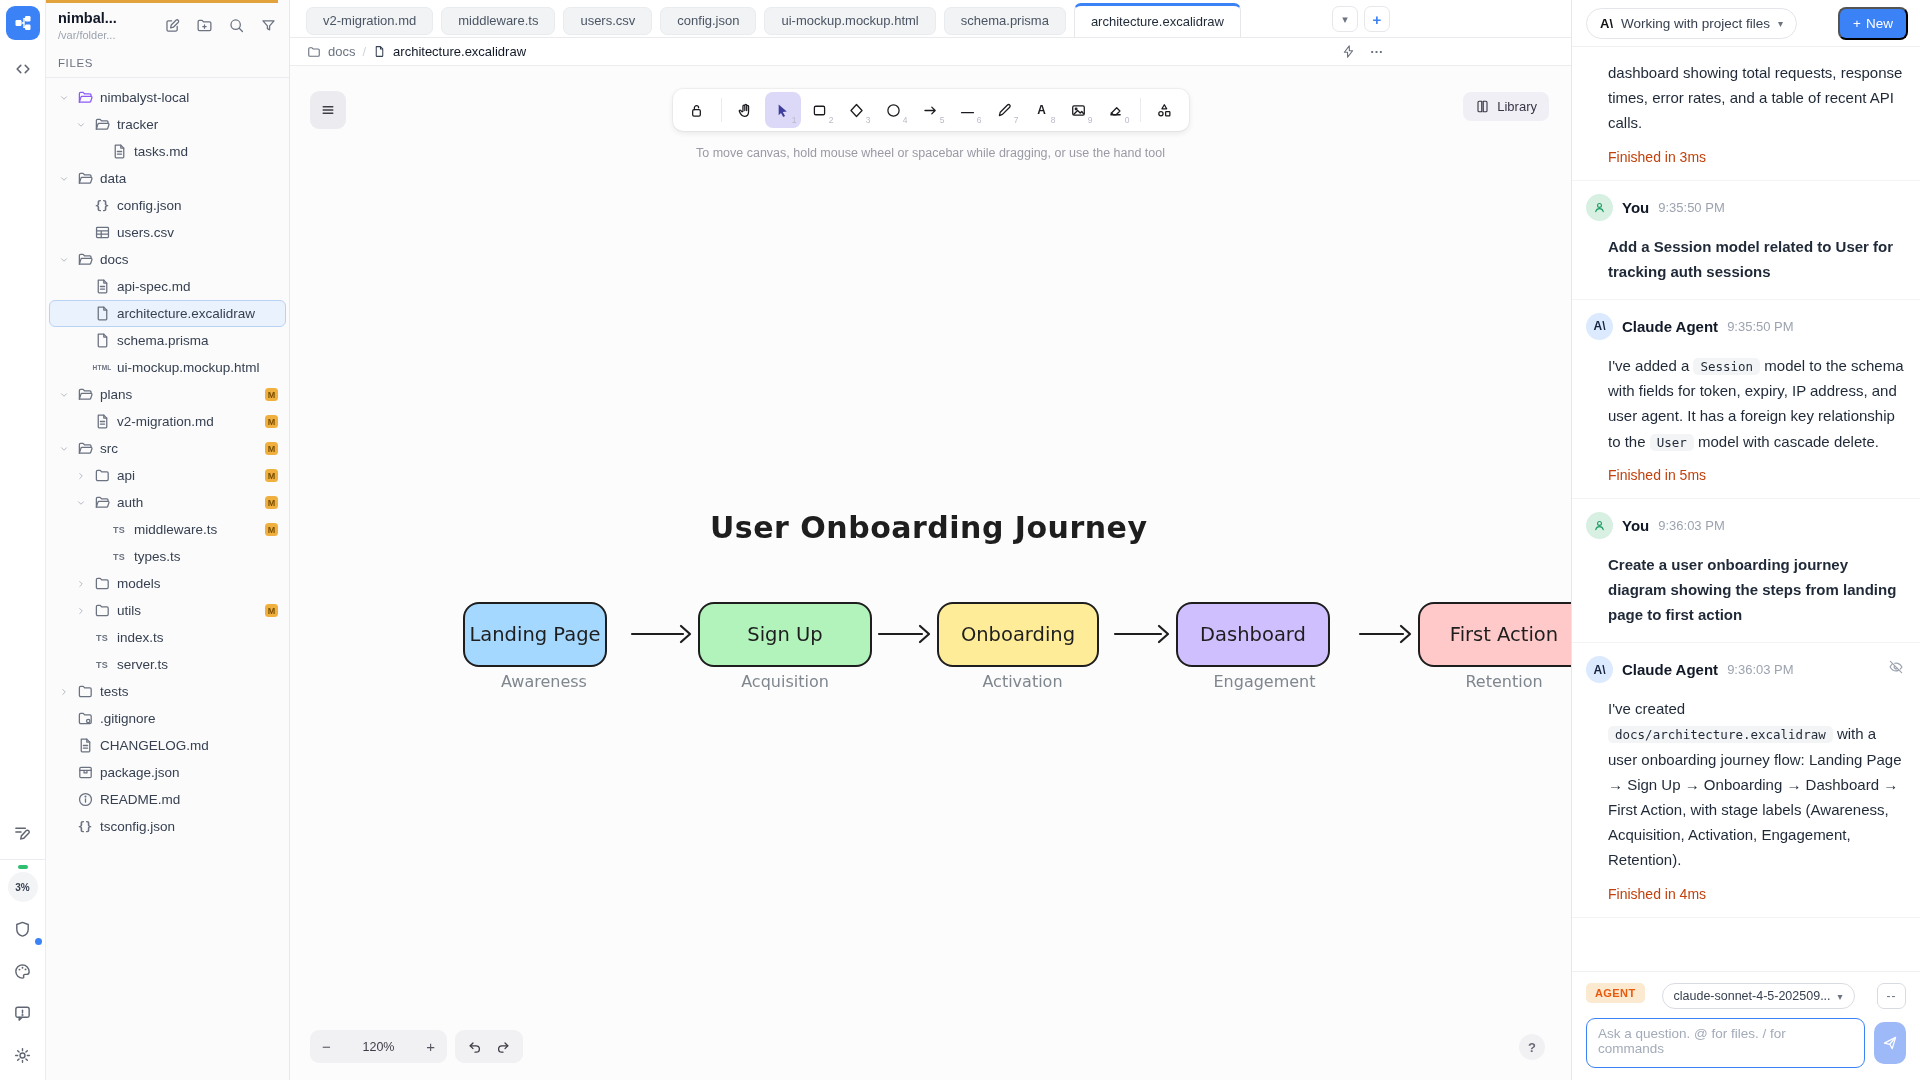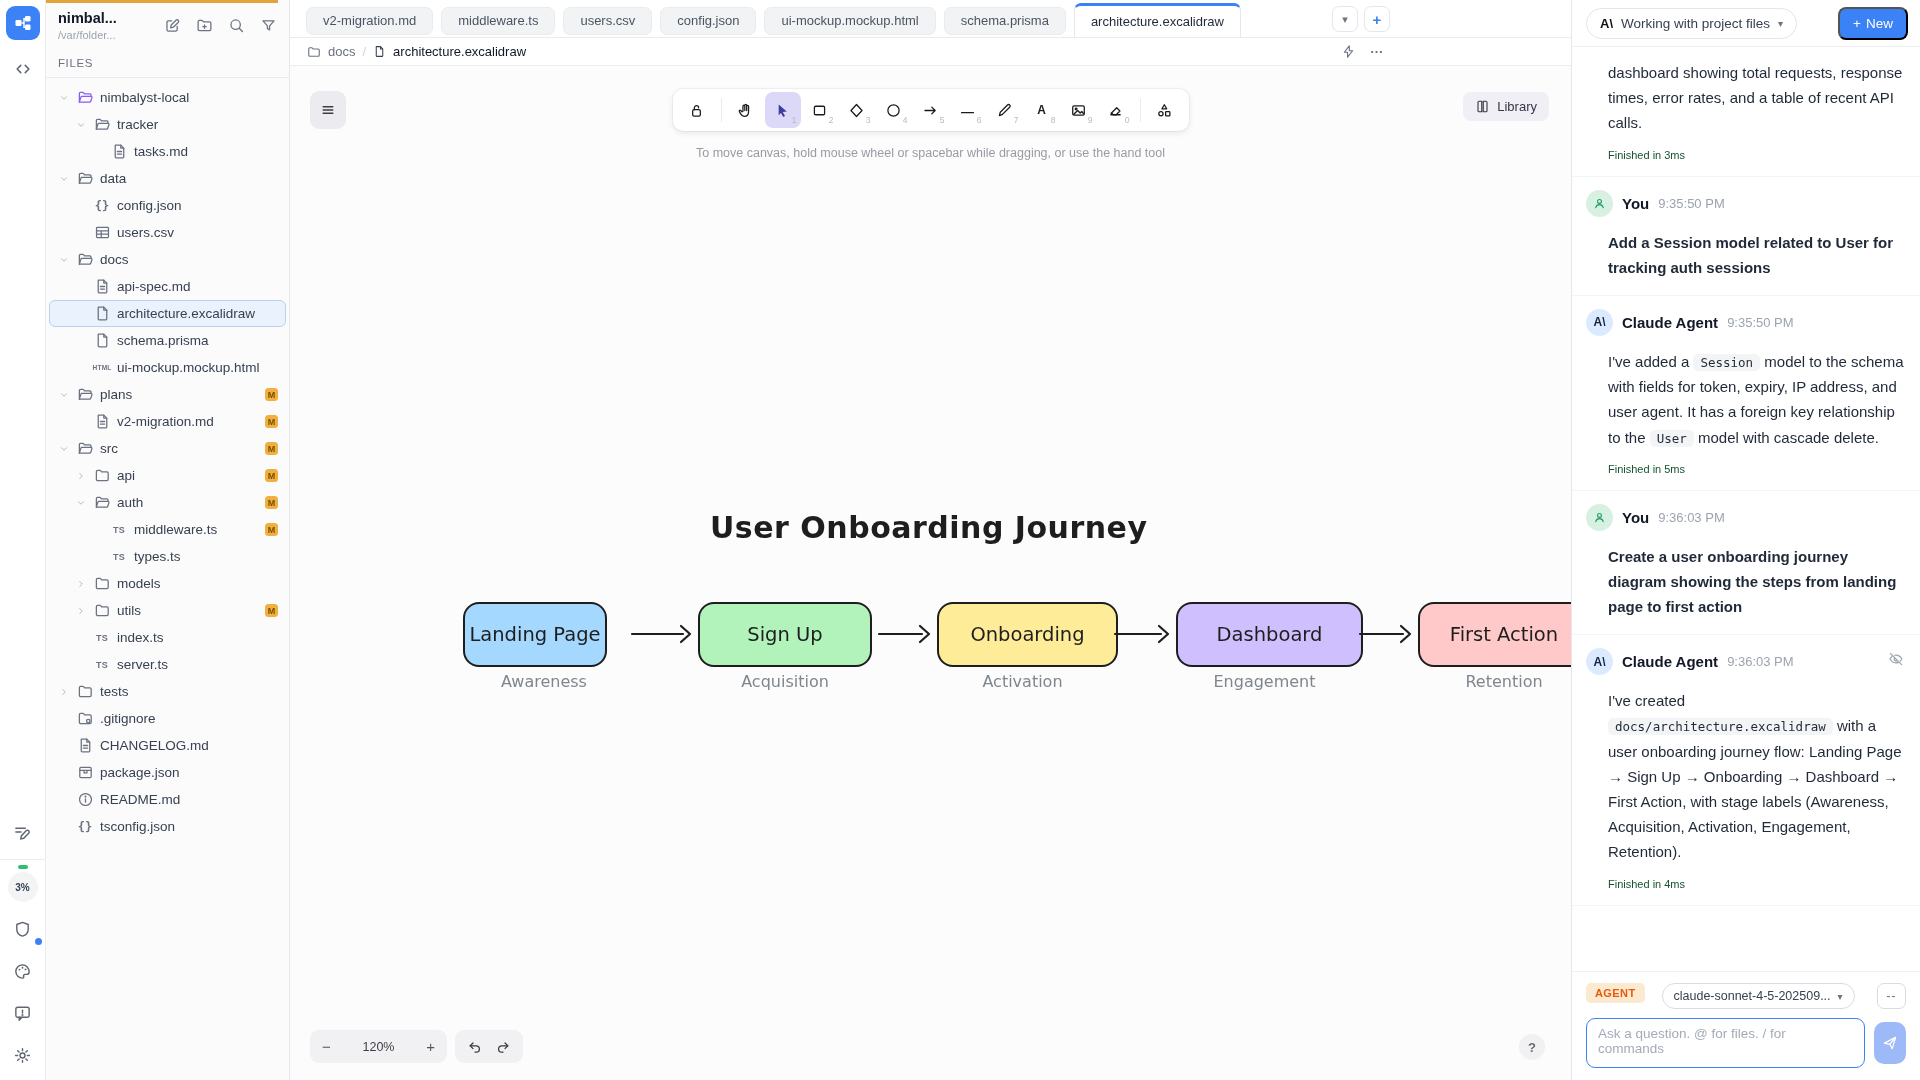--- a/index.html
+++ b/index.html
@@ -84,21 +84,21 @@
   .msg { position:relative; padding:13px 16px 15px 36px; border-bottom:1px solid #f3f4f6; }
   .msg-head { display:flex; align-items:center; gap:9px; margin-left:-22px; margin-bottom:13px; }
   .avatar { width:27px; height:27px; border-radius:50%; display:flex; align-items:center; justify-content:center; flex:none; }
   .avatar.user { background:#d7f0e2; color:#1f9d67; }
   .avatar.agent { background:#dbeafe; color:#16233f; font-weight:800; font-size:12px; }
   .msg-author { font-size:15px; font-weight:700; color:#111827; }
   .msg-time { font-size:13px; color:#9ca3af; }
   .msg-body { font-size:15px; line-height:1.68; color:#1f2937; word-wrap:break-word; }
   .msg.user .msg-body { font-weight:600; }
   .code-chip { font-family:"DejaVu Sans Mono", monospace; font-size:12.5px; background:#f3f4f6; border-radius:5px; padding:1px 7px; }
-  .msg-status { margin-top:13px; font-size:11px; color:#14532d; }
+  .msg-status { margin-top:13px; font-size:14px; color:#c2410c; }
   .eye-btn { position:absolute; top:16px; right:16px; color:#9ca3af; }
 
   
   .composer { flex:none; border-top:1px solid #f0f0f2; padding:11px 14px 12px; }
   .agent-row { display:flex; align-items:flex-start; gap:17px; margin-bottom:9px; }
   .agent-badge { background:#fbe9d0; color:#e8590c; font-size:11px; font-weight:700; letter-spacing:.4px; padding:4px 9px; border-radius:5px; }
   .model-pill { border:1px solid #d8dce2; border-radius:14px; padding:5px 11px; font-size:12.5px; color:#374151; display:flex; align-items:center; gap:7px; white-space:nowrap; }
   .dash-btn { margin-left:auto; width:29px; height:26px; border:1px solid #d8dce2; border-radius:7px; display:flex; align-items:center; justify-content:center; color:#6b7280; font-size:12px; letter-spacing:1px; }
   .input-row { display:flex; gap:9px; }
   .prompt-input { flex:1; height:50px; border:1.6px solid #3b82f6; border-radius:9px; padding:7px 11px; font-family:"Liberation Sans", sans-serif; font-size:13.5px; color:#374151; resize:none; outline:none; background:#fff; }
@@ -684,29 +684,29 @@
           </svg>
         </div>
         <div class="dg-node" style="left: 408px; width: 174px; background: rgb(178, 242, 187); border-color: rgb(30, 30, 30);">Sign Up</div>
         <div class="dg-stage" style="left: 408px; width: 174px;">Acquisition</div>
         <div class="dg-arrow" style="left: 587px;">
           <svg width="55" height="24" viewBox="0 0 55 24" fill="none" stroke="#1e1e1e" stroke-width="2.2" stroke-linecap="round" stroke-linejoin="round">
             <path d="M2 12h43"></path>
             <path d="M43 4l9 8-9 8"></path>
           </svg>
         </div>
-        <div class="dg-node" style="left: 647px; width: 181px; background: rgb(255, 236, 153); border-color: rgb(30, 30, 30);">Onboarding</div>
+        <div class="dg-node" style="left: 647px; width: 162px; background: rgb(255, 236, 153); border-color: rgb(30, 30, 30);">Onboarding</div>
         <div class="dg-stage" style="left: 647px; width: 171px;">Activation</div>
         <div class="dg-arrow" style="left: 823px;">
           <svg width="58" height="24" viewBox="0 0 58 24" fill="none" stroke="#1e1e1e" stroke-width="2.2" stroke-linecap="round" stroke-linejoin="round">
             <path d="M2 12h46"></path>
             <path d="M46 4l9 8-9 8"></path>
           </svg>
         </div>
-        <div class="dg-node" style="left: 886px; width: 187px; background: rgb(208, 191, 255); border-color: rgb(30, 30, 30);">Dashboard</div>
+        <div class="dg-node" style="left: 886px; width: 154px; background: rgb(208, 191, 255); border-color: rgb(30, 30, 30);">Dashboard</div>
         <div class="dg-stage" style="left: 886px; width: 177px;">Engagement</div>
         <div class="dg-arrow" style="left: 1068px;">
           <svg width="55" height="24" viewBox="0 0 55 24" fill="none" stroke="#1e1e1e" stroke-width="2.2" stroke-linecap="round" stroke-linejoin="round">
             <path d="M2 12h43"></path>
             <path d="M43 4l9 8-9 8"></path>
           </svg>
         </div>
         <div class="dg-node" style="left: 1128px; width: 172px; background: rgb(255, 201, 201); border-color: rgb(30, 30, 30);">First Action</div>
         <div class="dg-stage" style="left: 1128px; width: 172px;">Retention</div>
       </div>

